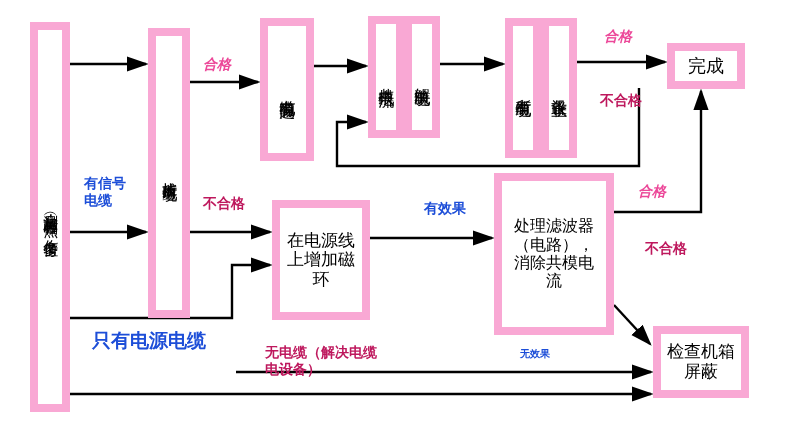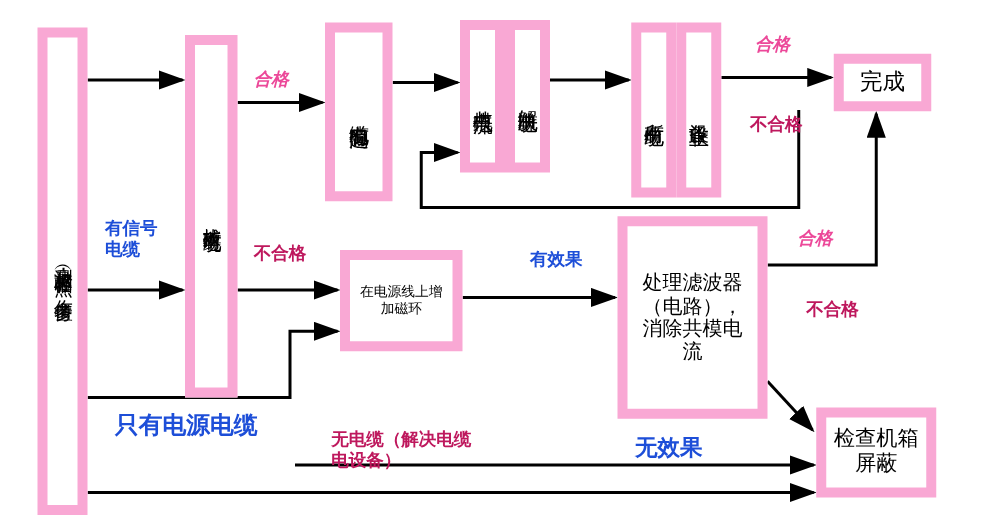--- a/index.html
+++ b/index.html
@@ -103,21 +103,21 @@
   <div class="node vertical" style="left:368px; top:16px; width:36px; height:122px; font-size:16px;">共模电流</div>
 
   <div class="node vertical" style="left:404px; top:16px; width:36px; height:122px; font-size:16px;">解决电缆</div>
 
   <div class="node vertical" style="left:505px; top:18px; width:36px; height:140px; font-size:16px;">所有电缆</div>
 
   <div class="node vertical" style="left:541px; top:18px; width:36px; height:140px; font-size:16px;">设备联上</div>
 
   <div class="node" style="left:667px; top:43px; width:78px; height:46px; font-size:18px;">完成</div>
 
-  <div class="node" style="left:272px; top:200px; width:98px; height:81px; font-size:11px; padding:0 6px;">在电源线上增加磁环</div>
+  <div class="node" style="left:272px; top:200px; width:98px; height:120px; font-size:17px; padding:0 6px;">在电源线上增加磁环</div>
 
   <div class="node" style="left:494px; top:173px; width:120px; height:162px; font-size:16px; padding:0 6px;">处理滤波器（电路），消除共模电流</div>
 
   <div class="node" style="left:653px; top:326px; width:96px; height:72px; font-size:17px; padding:0 6px;">检查机箱屏蔽</div>
 
   <div class="label blue" style="left:203px; top:56px; font-size:14px;">合格</div>
 
   <div class="label blue" style="left:604px; top:28px; font-size:14px;">合格</div>
 
   <div class="label red" style="left:600px; top:92px; font-size:14px;">不合格</div>
@@ -131,15 +131,15 @@
 
   <div class="label blue" style="left:638px; top:183px; font-size:14px;">合格</div>
 
   <div class="label red" style="left:645px; top:240px; font-size:14px;">不合格</div>
 
   <div class="label" style="left:92px; top:329px; font-size:19px;">只有电源电缆</div>
 
   <div class="label red" style="left:265px; top:344px; font-size:14px;">无电缆（解决电缆
 电设备）</div>
 
-  <div class="label" style="left:508px; top:348px; font-size:18px;">无效果</div>
+  <div class="label" style="left:520px; top:348px; font-size:10px;">无效果</div>
 
 </div>
 
 </body></html>

